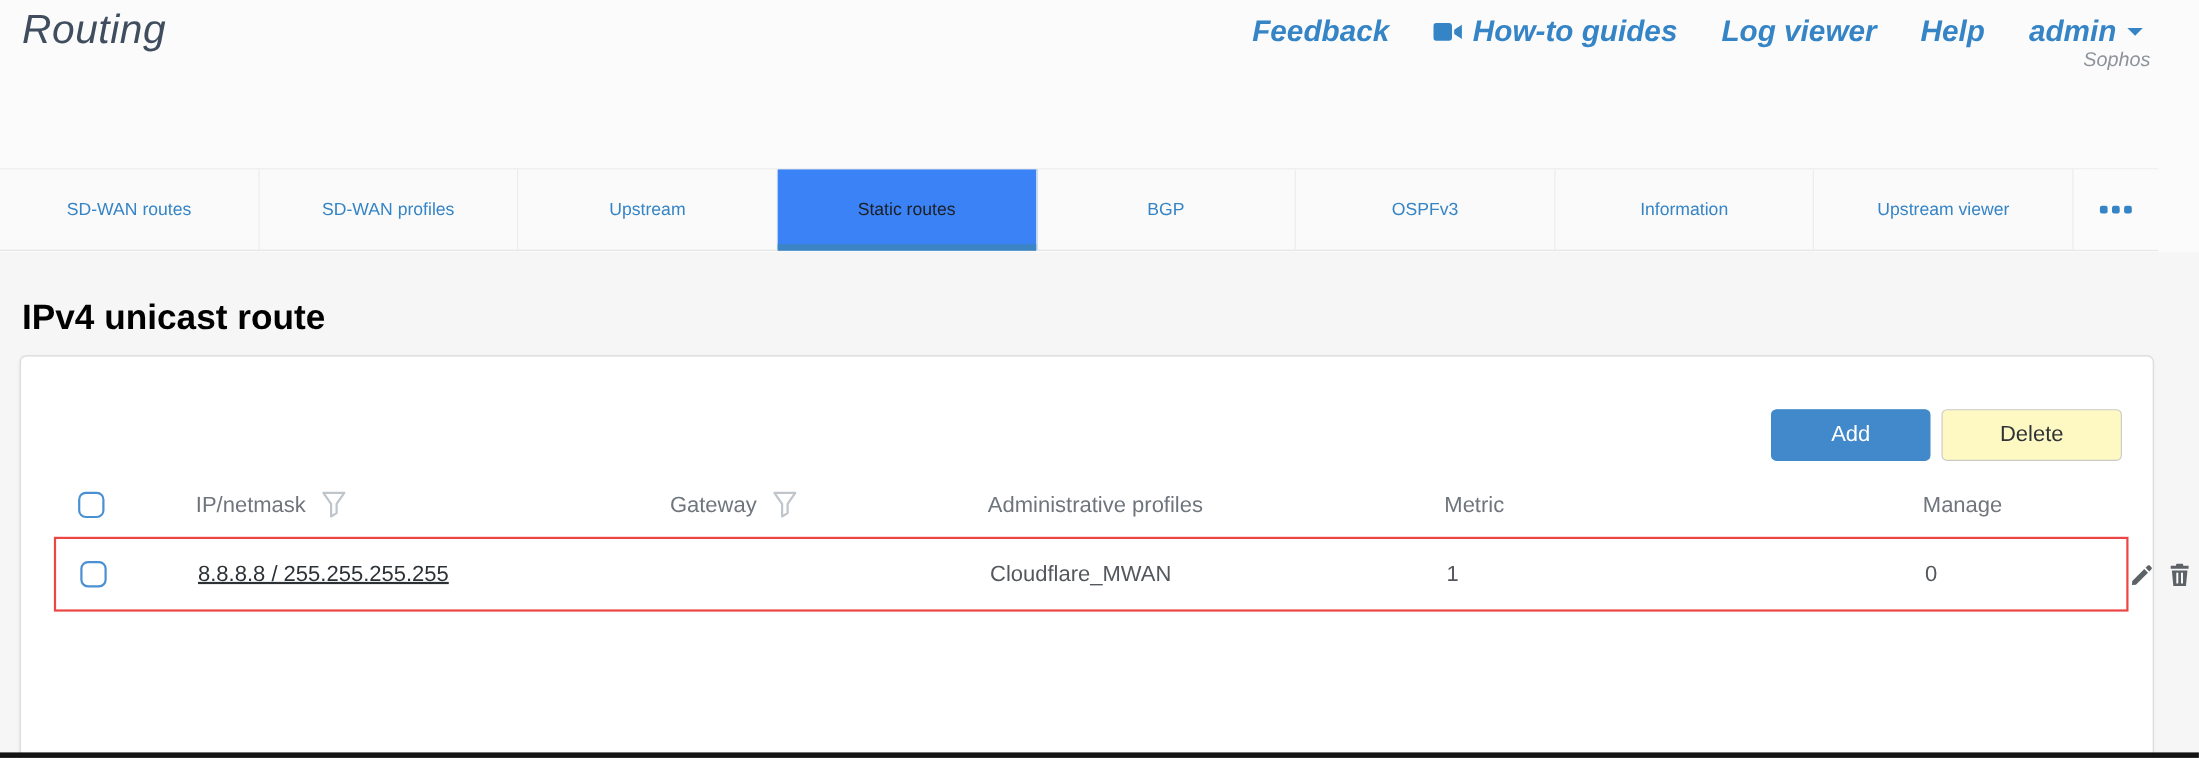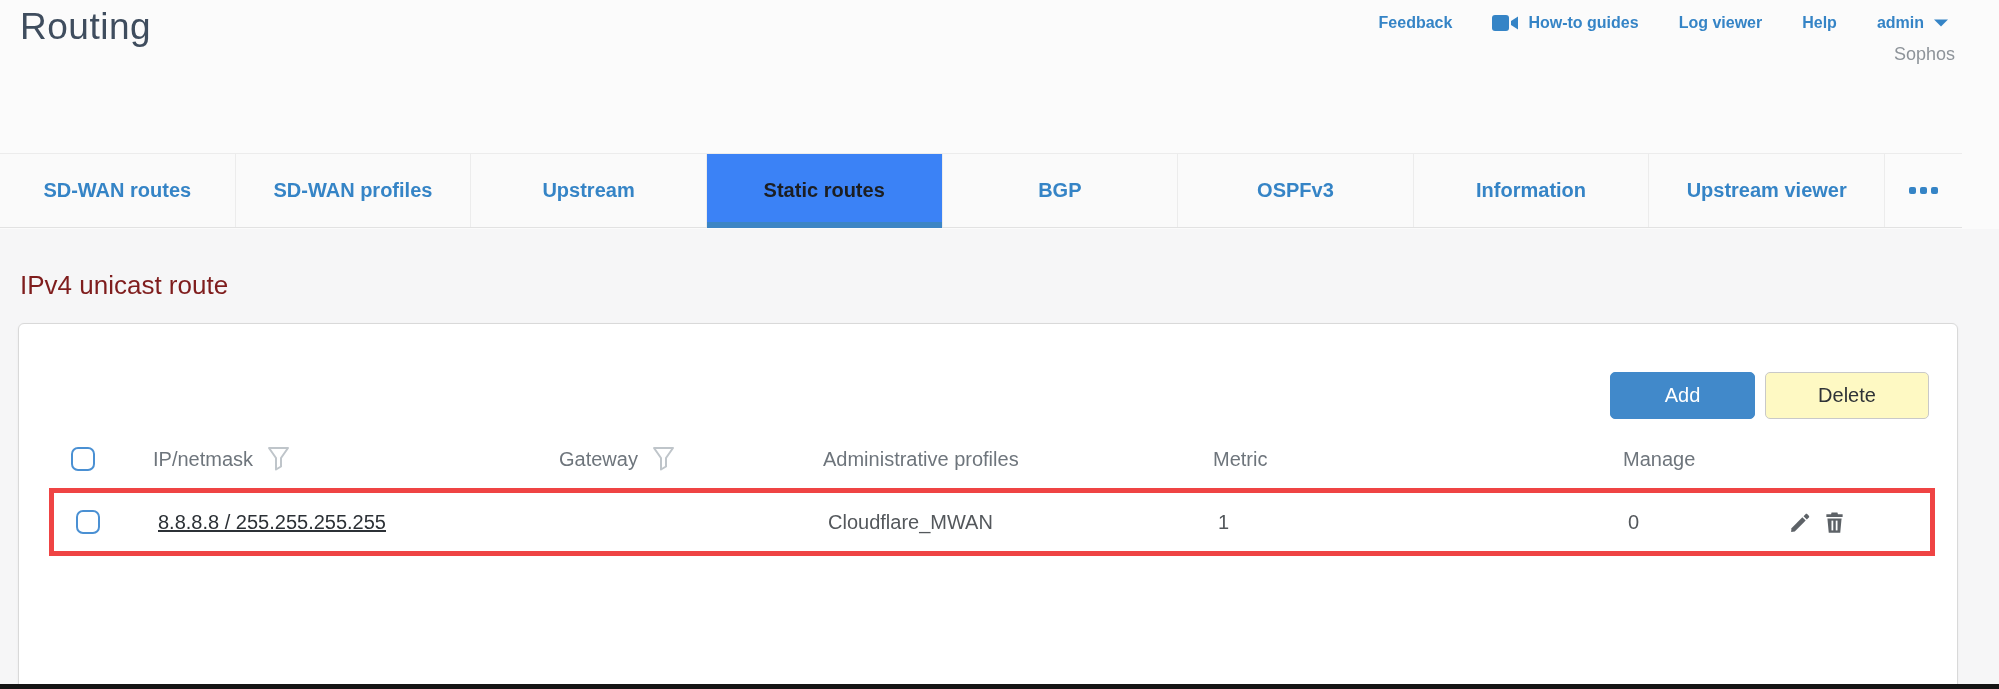--- a/index.html
+++ b/index.html
@@ -5,67 +5,67 @@
   * { margin:0; padding:0; box-sizing:border-box; }
   html,body { width:1999px; height:689px; }
   body {
     position:relative;
     font-family:"Liberation Sans","DejaVu Sans",sans-serif;
     background:#fbfbfb;
     overflow:hidden;
   }
 
   
-  .top-header { position:absolute; top:0; left:0; width:100%; height:153px; background:#fbfbfb; }
+  .top-header { position:absolute; top:0; left:0; width:100%; height:153px; background:#fbfbfb;font-style:italic; }
   .page-title {
     position:absolute; left:20px; top:6px;
     font-size:37px; font-weight:400; color:#3f4d5e; letter-spacing:0.5px;
   }
   .header-right {
     position:absolute; right:50px; top:13px;
     display:flex; align-items:center; gap:40px;
-    font-size:16px; font-weight:600; color:#3584c6;
+    font-size:27px; font-weight:600; color:#3584c6;
   }
   .hlink { display:flex; align-items:center; gap:9px; cursor:pointer; white-space:nowrap; }
   .hlink svg { display:block; }
   .brand {
     position:absolute; right:44px; top:44px;
     font-size:18px; font-weight:400; color:#8d9399;
   }
 
   
   .tabbar {
     position:absolute; top:153px; left:0; width:1962px; height:75px;
     display:flex;
     background:#fafafa;
     border-top:1px solid #ececec;
     border-bottom:1px solid #e2e2e2;
   }
   .tab {
     flex:1 1 0; position:relative;
     display:flex; align-items:center; justify-content:center;
-    font-size:20px; font-weight:700; color:#3584c6;
+    font-size:16px; font-weight:400; color:#3584c6;
     border-right:1px solid #ececec; cursor:pointer; white-space:nowrap;
   }
   .tab.active { background:#3b82f6; color:#1c1e21; }
   .tab.active::after {
     content:""; position:absolute; left:0; right:0; bottom:-1px; height:6px;
     background:#3c85c5;
   }
   .tab-more {
     flex:0 0 77px; display:flex; align-items:center; justify-content:center;
     gap:4px; cursor:pointer; background:#fbfbfb;
   }
   .tab-more .dot { width:7px; height:7px; border-radius:2px; background:#3584c6; }
 
   
   .content-bg { position:absolute; top:229px; left:0; width:100%; height:455px; background:#f6f6f7; }
   .section-title {
     position:absolute; left:20px; top:270px;
-    font-size:26px; font-weight:400; color:#7f1d1d;
+    font-size:32px; font-weight:700; color:#000000;
   }
   .panel {
     position:absolute; left:18px; top:323px; width:1940px; height:425px;
     background:#ffffff; border:1px solid #d9d9d9; border-radius:6px;
     box-shadow:0 1px 3px rgba(0,0,0,0.05);
   }
   .panel-toolbar {
     position:absolute; top:48px; right:28px;
     display:flex; gap:10px;
   }
@@ -78,30 +78,31 @@
   }
   .btn-secondary {
     width:164px; background:#fef9c3; color:#2f3337; border:1px solid #c9c9c9; font-weight:400;
   }
 
   
   .grid {
     display:grid;
     grid-template-columns:86px 406px 264px 390px 410px 160px 1fr;
     align-items:center;
+    gap:25px;
   }
   .thead {
     position:absolute; top:107px; left:30px; right:22px; height:56px;
     font-size:20px; color:#6e757c;
   }
   .th { display:flex; align-items:center; gap:14px; padding-left:18px; white-space:nowrap; }
   .th.cb-cell, .td.cb-cell { padding-left:22px; }
   .trow {
     position:absolute; top:164px; left:30px; right:22px; height:68px;
-    background:#ffffff; border:5px solid #ef4444;
+    background:#ffffff; border:2px solid #ef4444;
     font-size:20px; color:#54585c;
   }
   .td { padding-left:18px; white-space:nowrap; }
   .checkbox {
     width:24px; height:24px; border:2.5px solid #4a90d3; border-radius:7px;
     background:#fff; cursor:pointer; display:block;
   }
   .ip-link { color:#2c3136; text-decoration:underline; cursor:pointer; }
   .funnel-icon { display:inline-flex; cursor:pointer; }
   .manage-cell { display:flex; gap:9px; align-items:center; }

